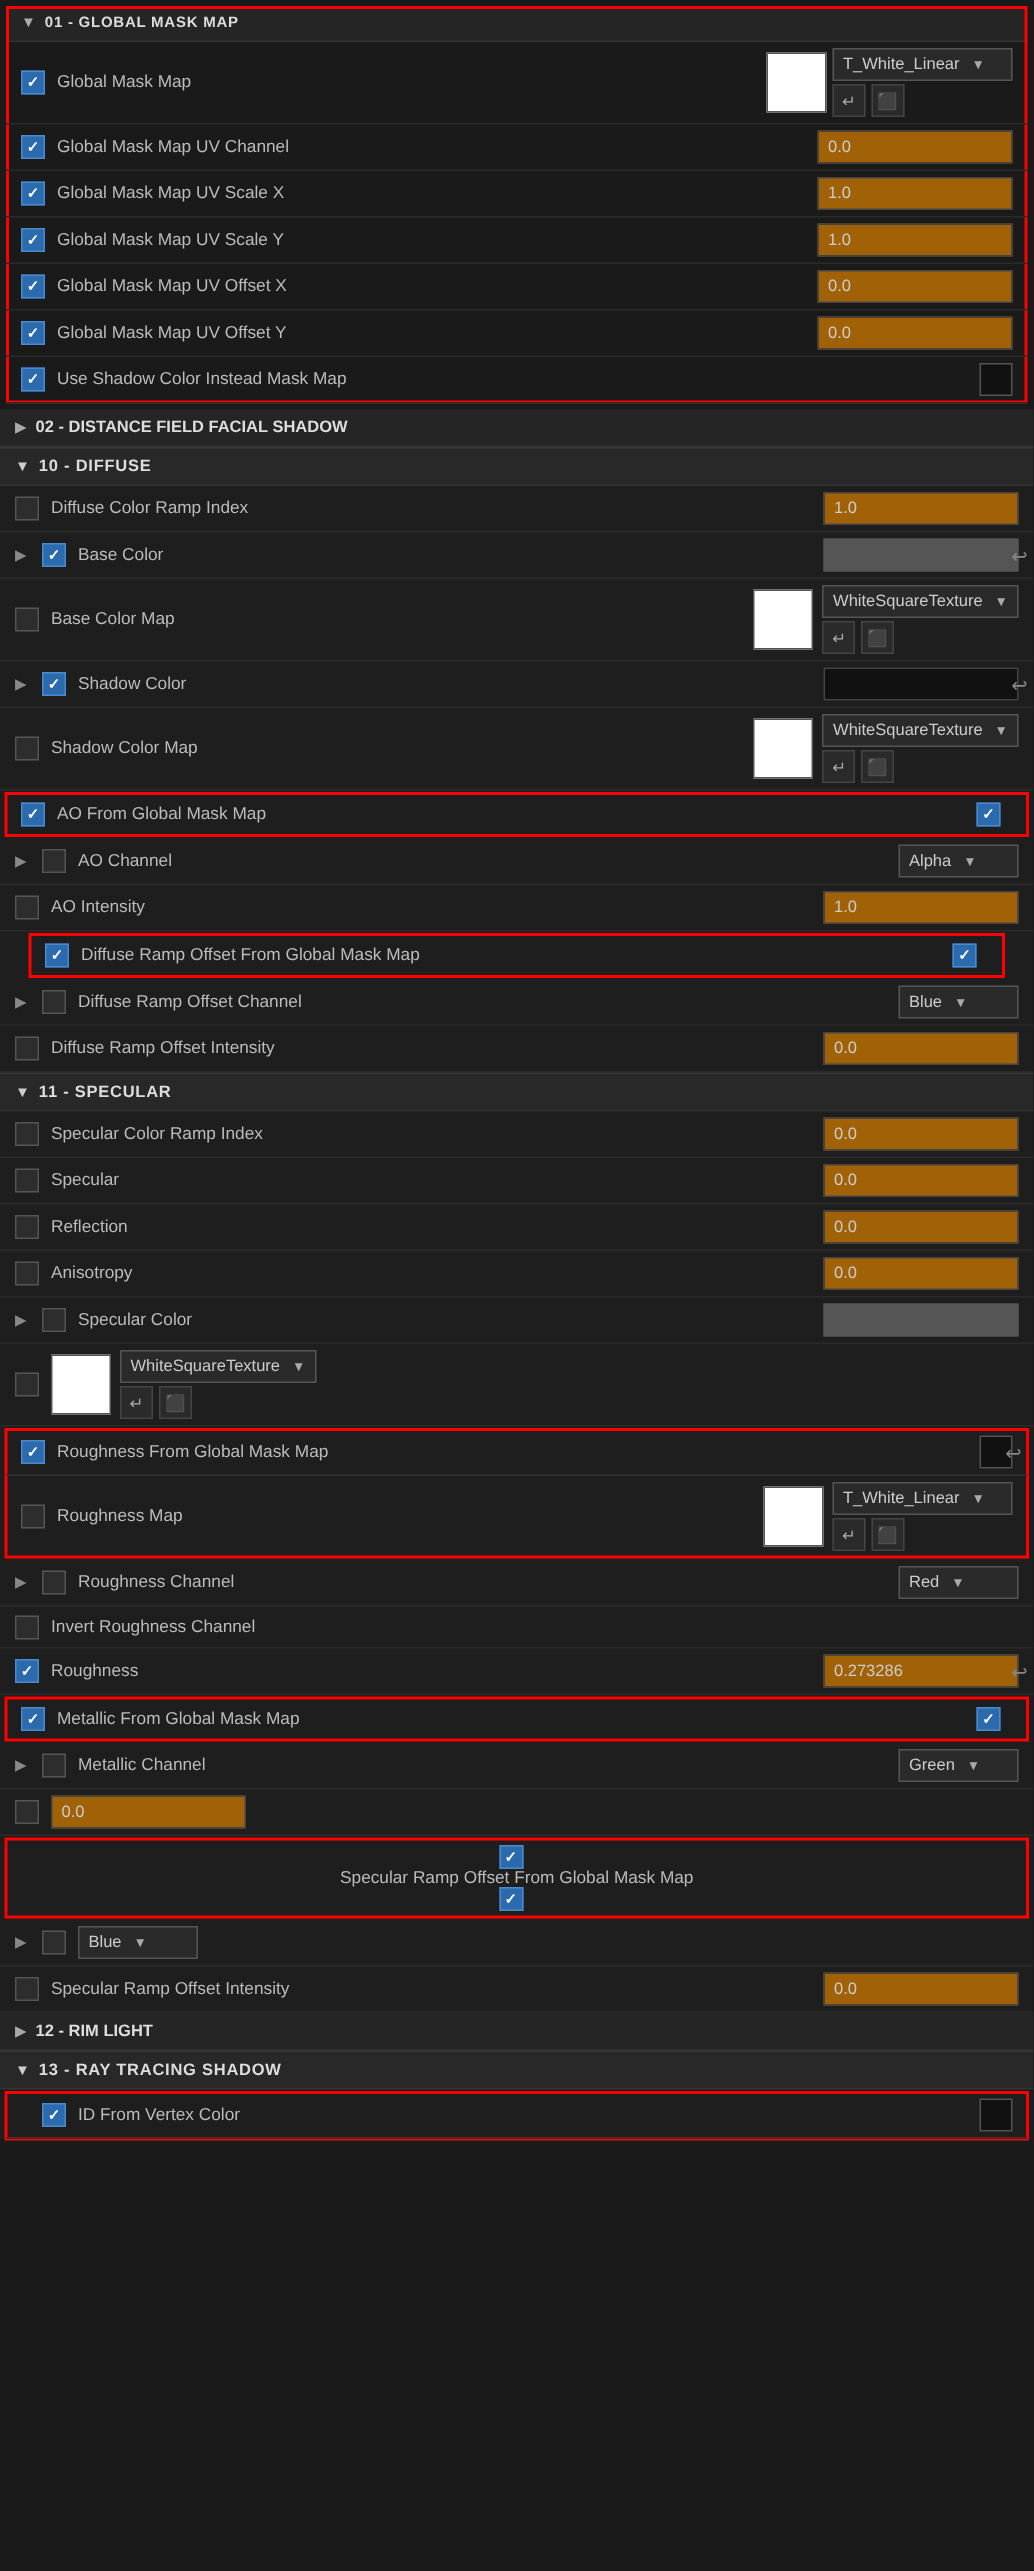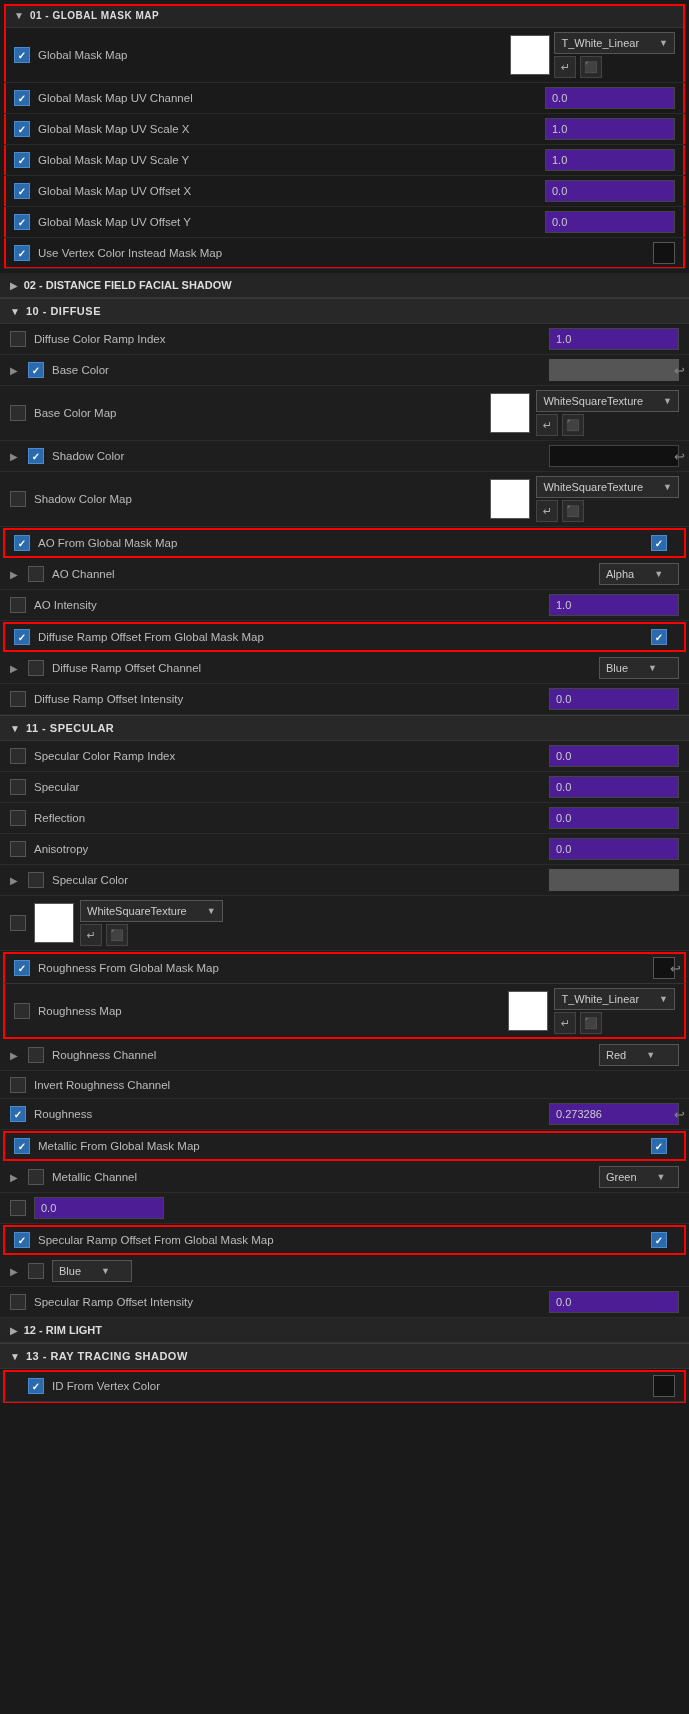--- a/index.html
+++ b/index.html
@@ -77,21 +77,21 @@
       font-size: 11.5px;
     }
 
     .row-value {
       display: flex;
       align-items: center;
       gap: 4px;
     }
 
     .input-field {
-      background: #4c1d95;
+      background: #a16207;
       border: 1px solid #444;
       color: #ccc;
       padding: 2px 6px;
       font-size: 11px;
       height: 22px;
       width: 130px;
     }
 
     .texture-preview {
       width: 40px;
@@ -103,21 +103,21 @@
 
     .dropdown {
       background: #2a2a2a;
       border: 1px solid #555;
       color: #ccc;
       padding: 2px 6px;
       font-size: 11px;
       height: 22px;
       display: flex;
       align-items: center;
-      gap: 20px;
+      gap: 8px;
       cursor: pointer;
       min-width: 120px;
     }
     .dropdown-arrow {
       font-size: 9px;
       color: #aaa;
     }
     .icon-btn {
       width: 22px;
       height: 22px;
@@ -253,21 +253,21 @@
   </div>
 
   <div class="row">
     <div class="checkbox checked"></div>
     <span class="row-label">Global Mask Map UV Offset Y</span>
     <input class="input-field" type="text" value="0.0" style="">
   </div>
 
   <div class="row">
     <div class="checkbox checked"></div>
-    <span class="row-label">Use Vertex Color Instead Mask Map</span>
+    <span class="row-label">Use Shadow Color Instead Mask Map</span>
     <div class="color-swatch black"></div>
   </div>
 
 </div>
 
 <div class="collapsed-section">
   <span class="arrow">▶</span>
   <span class="title">02 - DISTANCE FIELD FACIAL SHADOW</span>
 </div>
 
@@ -353,21 +353,21 @@
       <span class="dropdown-arrow">▼</span>
     </div>
   </div>
 
   <div class="row">
     <div class="checkbox unchecked"></div>
     <span class="row-label">AO Intensity</span>
     <input class="input-field" value="1.0" type="text" style="">
   </div>
 
-  <div style="outline: 2px solid red; outline-offset: -1px; margin: 2px 4px; position:relative; z-index:2;">
+  <div style="outline: 2px solid red; outline-offset: -1px; margin: 2px 20px; position:relative; z-index:2;">
     <div class="row" style="border-bottom:none;">
       <div class="checkbox checked"></div>
       <span class="row-label">Diffuse Ramp Offset From Global Mask Map</span>
       <div class="checkbox checked"></div>
     </div>
   </div>
 
   <div class="row">
     <span class="expand-arrow">▶</span>
     <div class="checkbox unchecked"></div>
@@ -508,21 +508,21 @@
       <span class="dropdown-arrow">▼</span>
     </div>
   </div>
 
   <div class="row">
     <div class="checkbox unchecked"></div>
     <input class="input-field" value="0.0" type="text" style="">
   </div>
 
   <div style="outline: 2px solid red; outline-offset: -1px; margin: 2px 4px; position:relative; z-index:2;">
-    <div class="row" style="border-bottom:none;">
+    <div class="row" style="border-bottom:none;flex-direction:column;">
       <div class="checkbox checked"></div>
       <span class="row-label">Specular Ramp Offset From Global Mask Map</span>
       <div class="checkbox checked"></div>
     </div>
   </div>
 
   <div class="row">
     <span class="expand-arrow">▶</span>
     <div class="checkbox unchecked"></div>
     <div class="dropdown" style="min-width:80px;">

